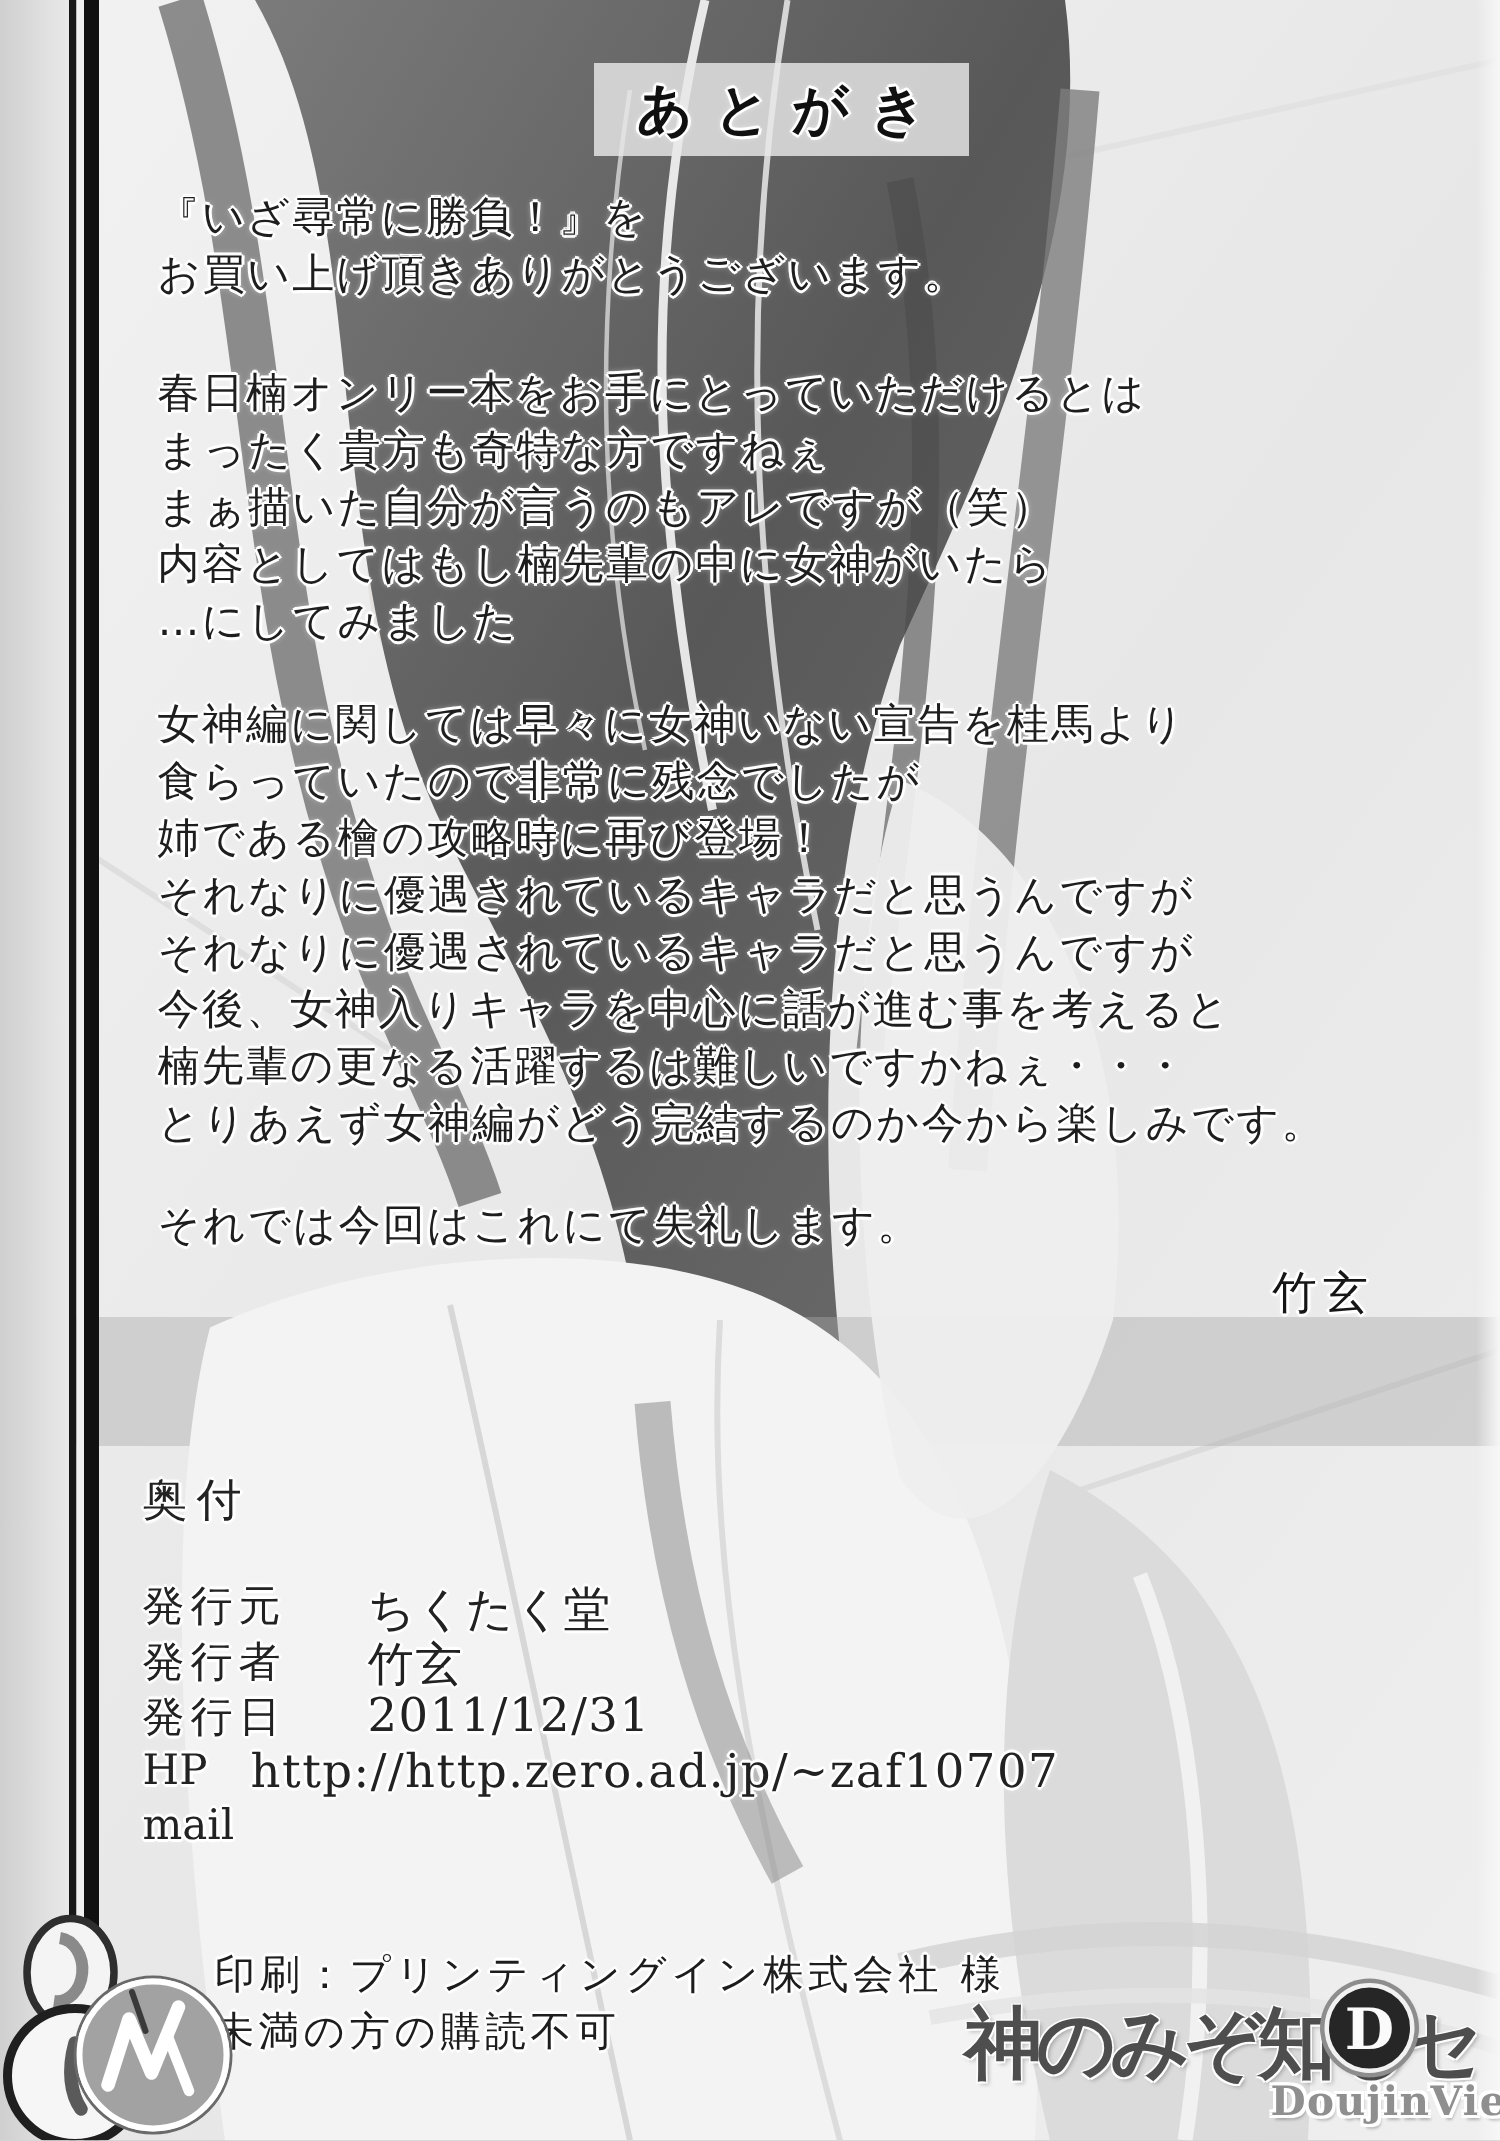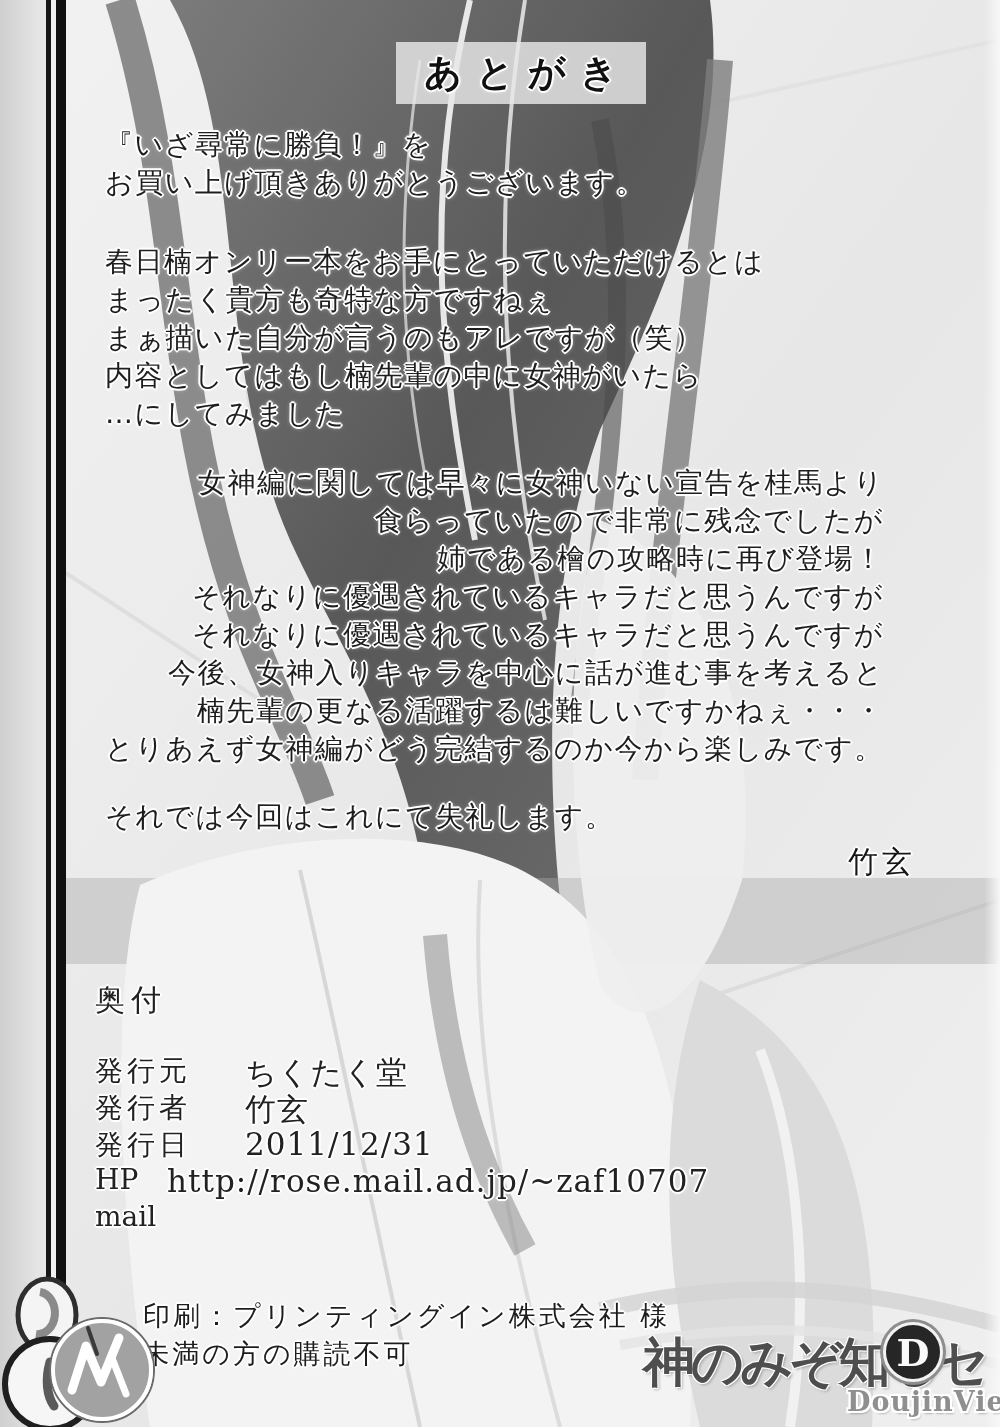--- a/index.html
+++ b/index.html
@@ -29,21 +29,21 @@
     display:flex; align-items:center; justify-content:center; }
   .title-text { font-size:37px; font-weight:bold; color:#101010;
     letter-spacing:14px; padding-left:14px; }
 
   .body-block { position:absolute; left:91px; z-index:3;margin-left:14px; }
   .body-line { font-size:28px; line-height:38px; color:#1e1e1e;
     letter-spacing:1.5px; white-space:nowrap; }
 
   .p1 { top:126px; }
   .p2 { top:243px; }
-  .p3 { top:464px;text-align:right; }
+  .p3 { top:464px; }
   .closing { top:798px; }
   .signature { position:absolute; left:848px; top:842px; z-index:3;
     font-size:30px; color:#161616; letter-spacing:4px; }
 
   .colophon-heading { position:absolute; left:95px; top:980px; z-index:3;
     font-family:"DejaVu Serif","Liberation Serif",serif;
     font-size:30px; color:#222; letter-spacing:6px; }
   .colophon { position:absolute; left:95px; top:1052px; z-index:3;
     font-family:"DejaVu Serif","Liberation Serif",serif; }
   .colophon-row { display:flex; height:37px; align-items:flex-start; }
@@ -176,21 +176,21 @@
     <div class="colophon-row">
       <span class="clabel halo">発行者</span>
       <span class="cvalue halo">竹玄</span>
     </div>
     <div class="colophon-row">
       <span class="clabel halo">発行日</span>
       <span class="cvalue halo">2011/12/31</span>
     </div>
     <div class="colophon-row short">
       <span class="clabel halo">HP</span>
-      <span class="cvalue halo">http://rose.mail.ad.jp/~zaf10707</span>
+      <span class="cvalue halo">http://http.zero.ad.jp/~zaf10707</span>
     </div>
     <div class="colophon-row short">
       <span class="clabel halo">mail</span>
     </div>
   </div>
 
   <div class="print-line halo">印刷：プリンティングイン株式会社 様</div>
   <div class="age-line halo">18歳未満の方の購読不可</div>
 
   <svg class="stamp" viewBox="0 0 175 165" xmlns="http://www.w3.org/2000/svg">

